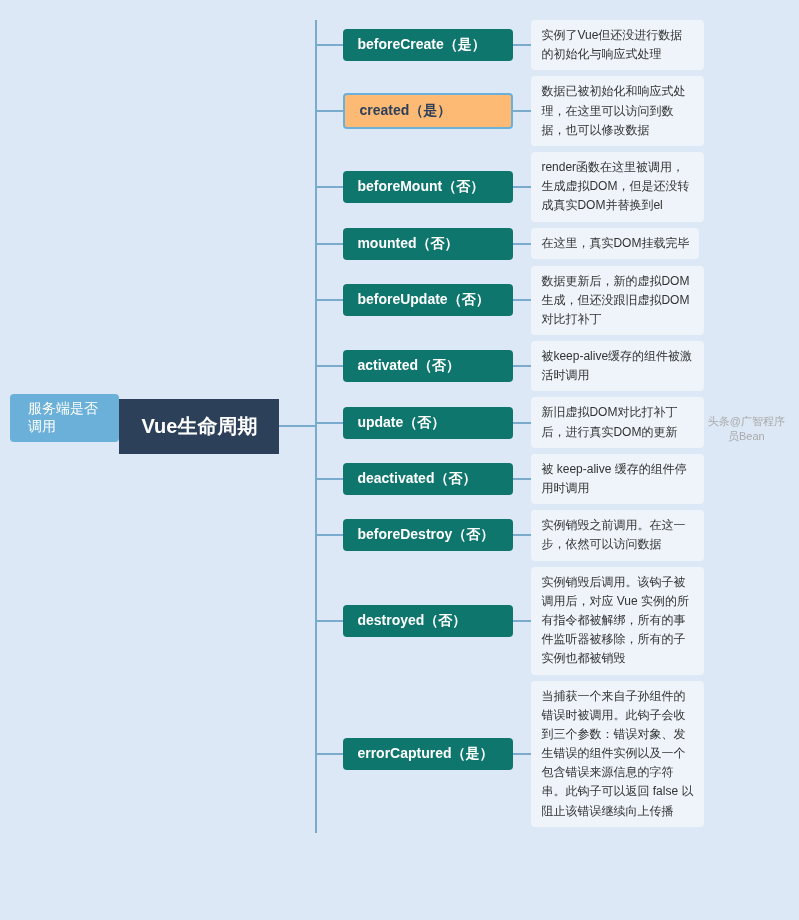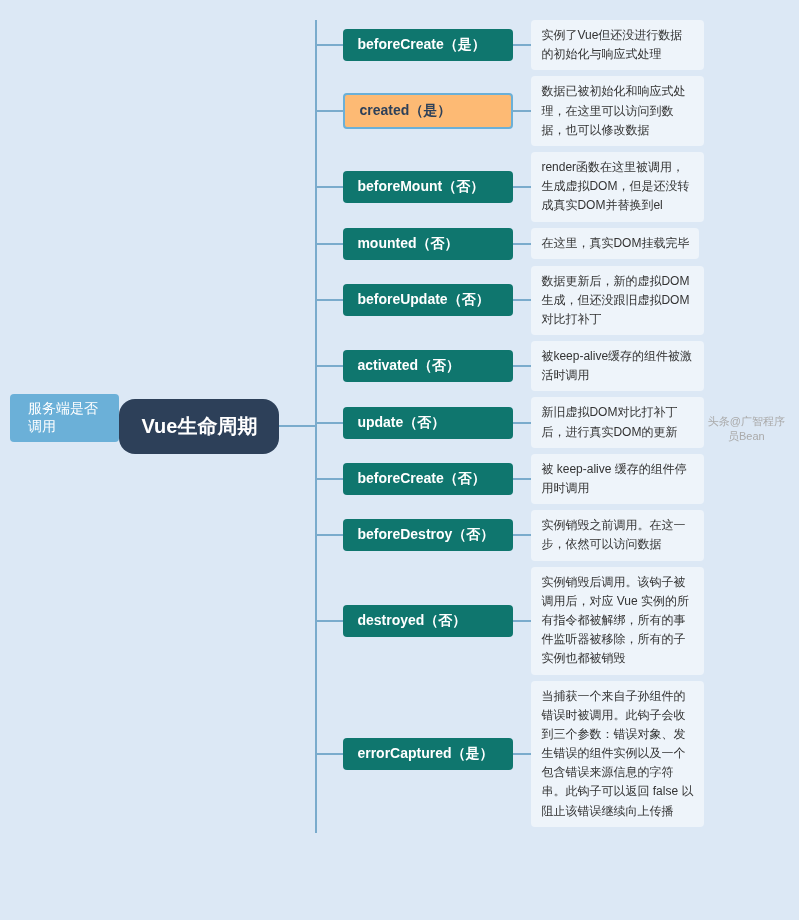--- a/index.html
+++ b/index.html
@@ -34,21 +34,21 @@
       align-items: center;
       width: 100%;
     }
 
     .center-box {
       background: #2d4059;
       color: #fff;
       font-size: 20px;
       font-weight: bold;
       padding: 14px 22px;
-      border-radius: 16px;
+      border-radius: 0;
       white-space: nowrap;
       min-width: 110px;
       text-align: center;
       align-self: center;
     }
 
     .connector-line-main {
       width: 36px;
       height: 2px;
       background: #7aabcc;
@@ -178,21 +178,21 @@
           <div class="desc-box">被keep-alive缓存的组件被激活时调用</div>
         </div>
         <div class="row-item">
           <div class="row-connector"></div>
           <div class="lifecycle-box">update（否）</div>
           <div class="desc-connector"></div>
           <div class="desc-box">新旧虚拟DOM对比打补丁后，进行真实DOM的更新</div>
         </div>
         <div class="row-item">
           <div class="row-connector"></div>
-          <div class="lifecycle-box">beforeCreate（否）</div>
+          <div class="lifecycle-box">deactivated（否）</div>
           <div class="desc-connector"></div>
           <div class="desc-box">被 keep-alive 缓存的组件停用时调用</div>
         </div>
         <div class="row-item">
           <div class="row-connector"></div>
           <div class="lifecycle-box">beforeDestroy（否）</div>
           <div class="desc-connector"></div>
           <div class="desc-box">实例销毁之前调用。在这一步，依然可以访问数据</div>
         </div>
         <div class="row-item">

